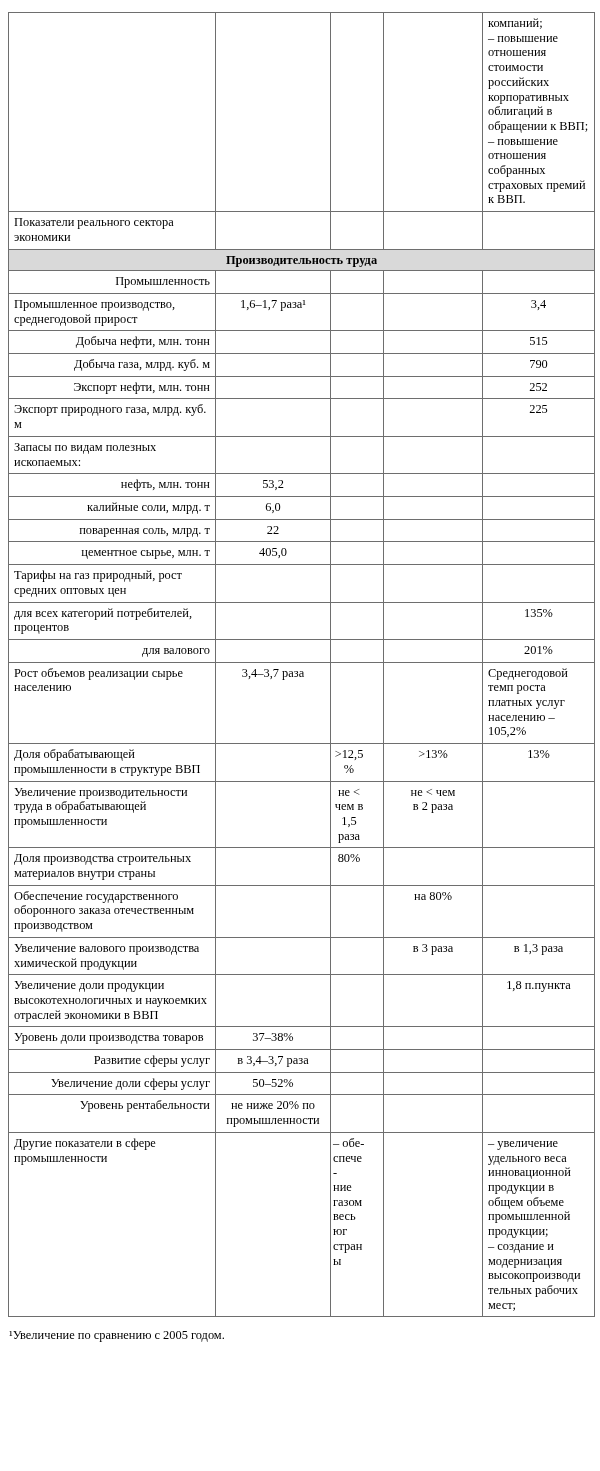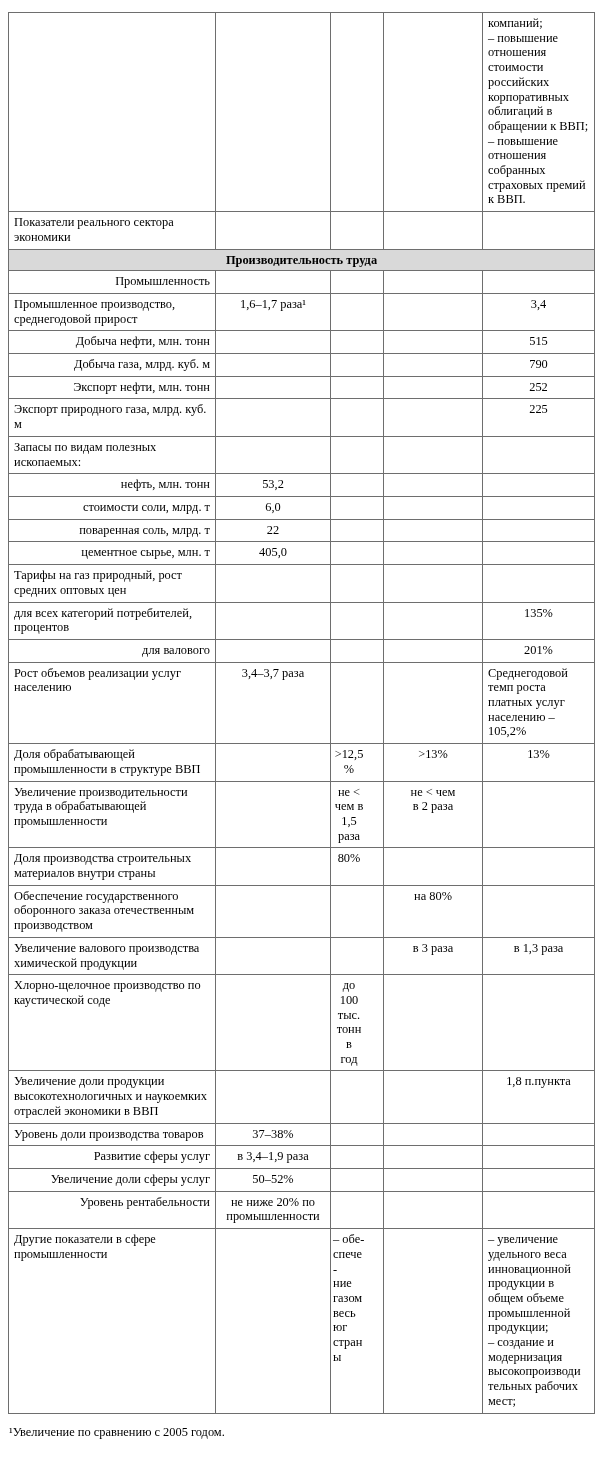--- a/index.html
+++ b/index.html
@@ -134,21 +134,21 @@
           <td></td>
         </tr>
         <tr>
           <td class="c1">нефть, млн. тонн</td>
           <td>53,2</td>
           <td></td>
           <td></td>
           <td></td>
         </tr>
         <tr>
-          <td class="c1">стоимости соли, млрд. т</td>
+          <td class="c1">калийные соли, млрд. т</td>
           <td>6,0</td>
           <td></td>
           <td></td>
           <td></td>
         </tr>
         <tr>
           <td class="c1">поваренная соль, млрд. т</td>
           <td>22</td>
           <td></td>
           <td></td>
@@ -176,21 +176,21 @@
           <td>135%</td>
         </tr>
         <tr>
           <td class="c1">для валового</td>
           <td></td>
           <td></td>
           <td></td>
           <td>201%</td>
         </tr>
         <tr>
-          <td class="c1 long">Рост объемов реализации услуг населению</td>
+          <td class="c1 long">Рост объемов реализации сырье населению</td>
           <td>3,4–3,7 раза</td>
           <td></td>
           <td></td>
           <td class="long">Среднегодовой темп роста платных услуг населению – 105,2%</td>
         </tr>
         <tr>
           <td class="c1 long">Доля обрабатывающей промышленности в структуре ВВП</td>
           <td></td>
           <td>&gt;12,5%</td>
           <td>&gt;13%</td>
@@ -221,46 +221,36 @@
           <td></td>
         </tr>
         <tr>
           <td class="c1 long">Увеличение валового производства химической продукции</td>
           <td></td>
           <td></td>
           <td>в 3 раза</td>
           <td>в 1,3 раза</td>
         </tr>
         <tr>
-          <td class="c1 long">Хлорно-щелочное производство по каустической соде</td>
-          <td></td>
-          <td>до 100
-тыс.
-тонн в
-год</td>
-          <td></td>
-          <td></td>
-        </tr>
-        <tr>
           <td class="c1 long">Увеличение доли продукции высокотехнологичных и наукоемких отраслей экономики в ВВП</td>
           <td></td>
           <td></td>
           <td></td>
           <td>1,8 п.пункта</td>
         </tr>
         <tr>
           <td class="c1 long">Уровень доли производства товаров</td>
           <td>37–38%</td>
           <td></td>
           <td></td>
           <td></td>
         </tr>
         <tr>
           <td class="c1">Развитие сферы услуг</td>
-          <td>в 3,4–1,9 раза</td>
+          <td>в 3,4–3,7 раза</td>
           <td></td>
           <td></td>
           <td></td>
         </tr>
         <tr>
           <td class="c1">Увеличение доли сферы услуг</td>
           <td>50–52%</td>
           <td></td>
           <td></td>
           <td></td>

